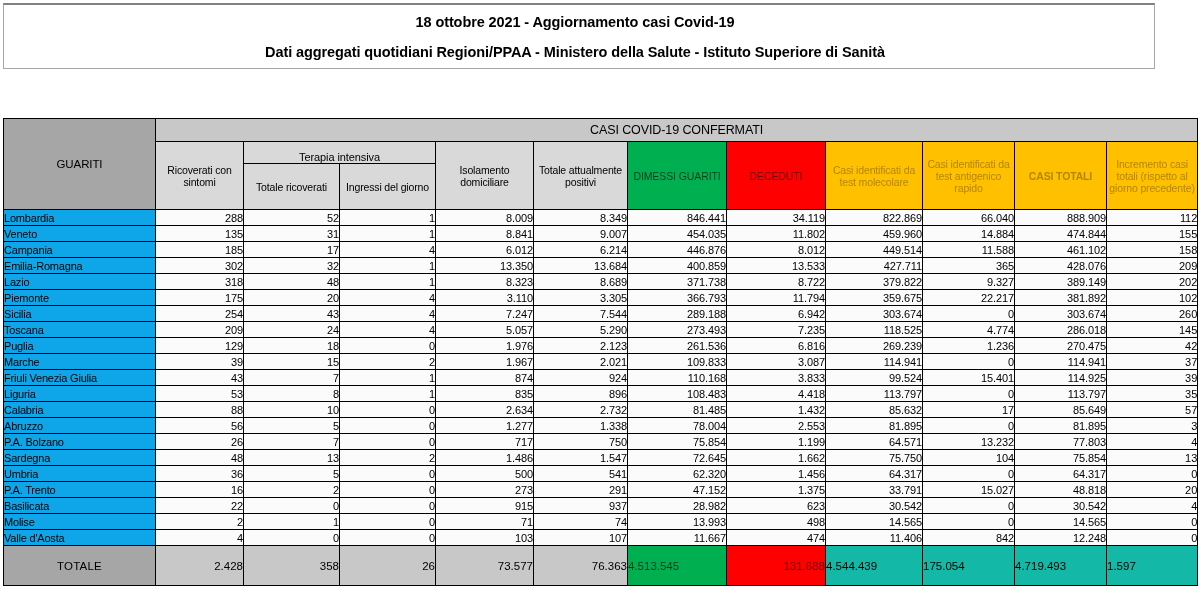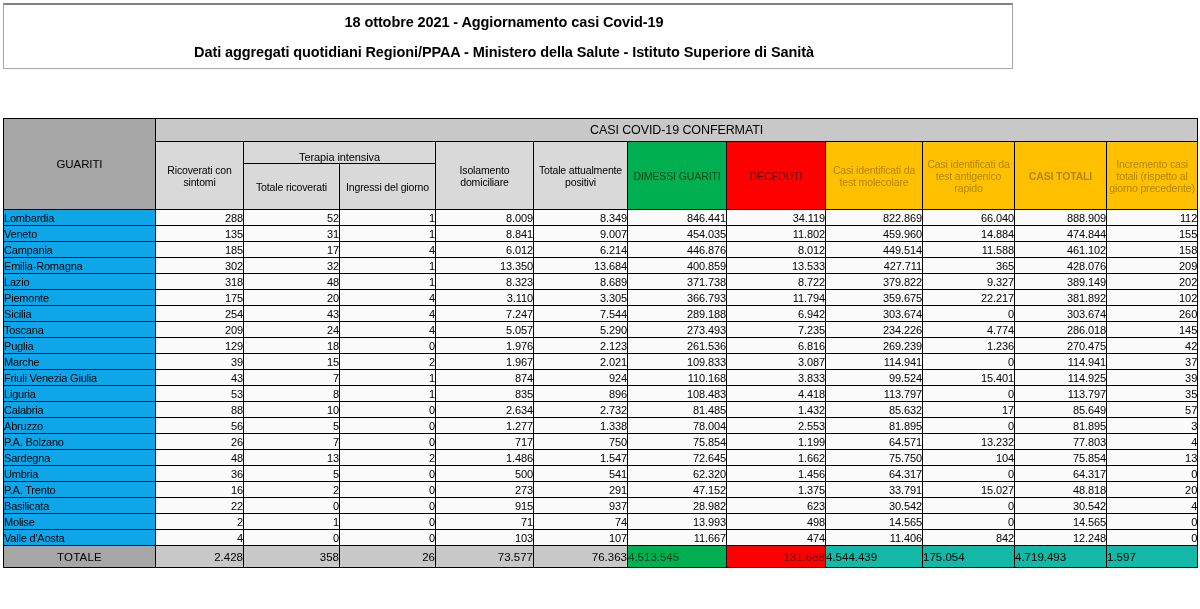--- a/index.html
+++ b/index.html
@@ -14,21 +14,21 @@
     color: #000000;
     overflow: hidden;
     position: relative;
   }
 
   
   #title-block {
     position: absolute;
     left: 3px;
     top: 3px;
-    width: 1010px;
+    width: 1152px;
     height: 66px;
     border: 1px solid #a6a6a6;
     border-top: 2px solid #808080;
     background: #ffffff;
     box-sizing: border-box;
     padding-left: 34px;
   }
   #title-line-1 {
     position: absolute;
     left: 0; right: 8px;
@@ -149,21 +149,21 @@
   }
   td.num {
     text-align: right;
     padding-right: 3px;
     font-size: 11px;
     background: #fbfbfb;
     letter-spacing: -0.1px;
   }
 
   
-  tr.totalrow { height: 22px; }
+  tr.totalrow { height: 40px; }
   td.tot-label {
     background: #a6a6a6;
     text-align: center;
     font-size: 11.5px;
     font-weight: 700;
     letter-spacing: 0.2px;
   }
   td.tot-num {
     background: #c8c8c8;
     text-align: right;
@@ -346,21 +346,21 @@
         </tr>
         <tr class="datarow">
           <td class="region">Toscana</td>
           <td class="num">209</td>
           <td class="num">24</td>
           <td class="num">4</td>
           <td class="num">5.057</td>
           <td class="num">5.290</td>
           <td class="num">273.493</td>
           <td class="num">7.235</td>
-          <td class="num">234.226</td>
+          <td class="num">118.525</td>
           <td class="num">4.774</td>
           <td class="num">286.018</td>
           <td class="num">145</td>
         </tr>
         <tr class="datarow">
           <td class="region">Puglia</td>
           <td class="num">129</td>
           <td class="num">18</td>
           <td class="num">0</td>
           <td class="num">1.976</td>

